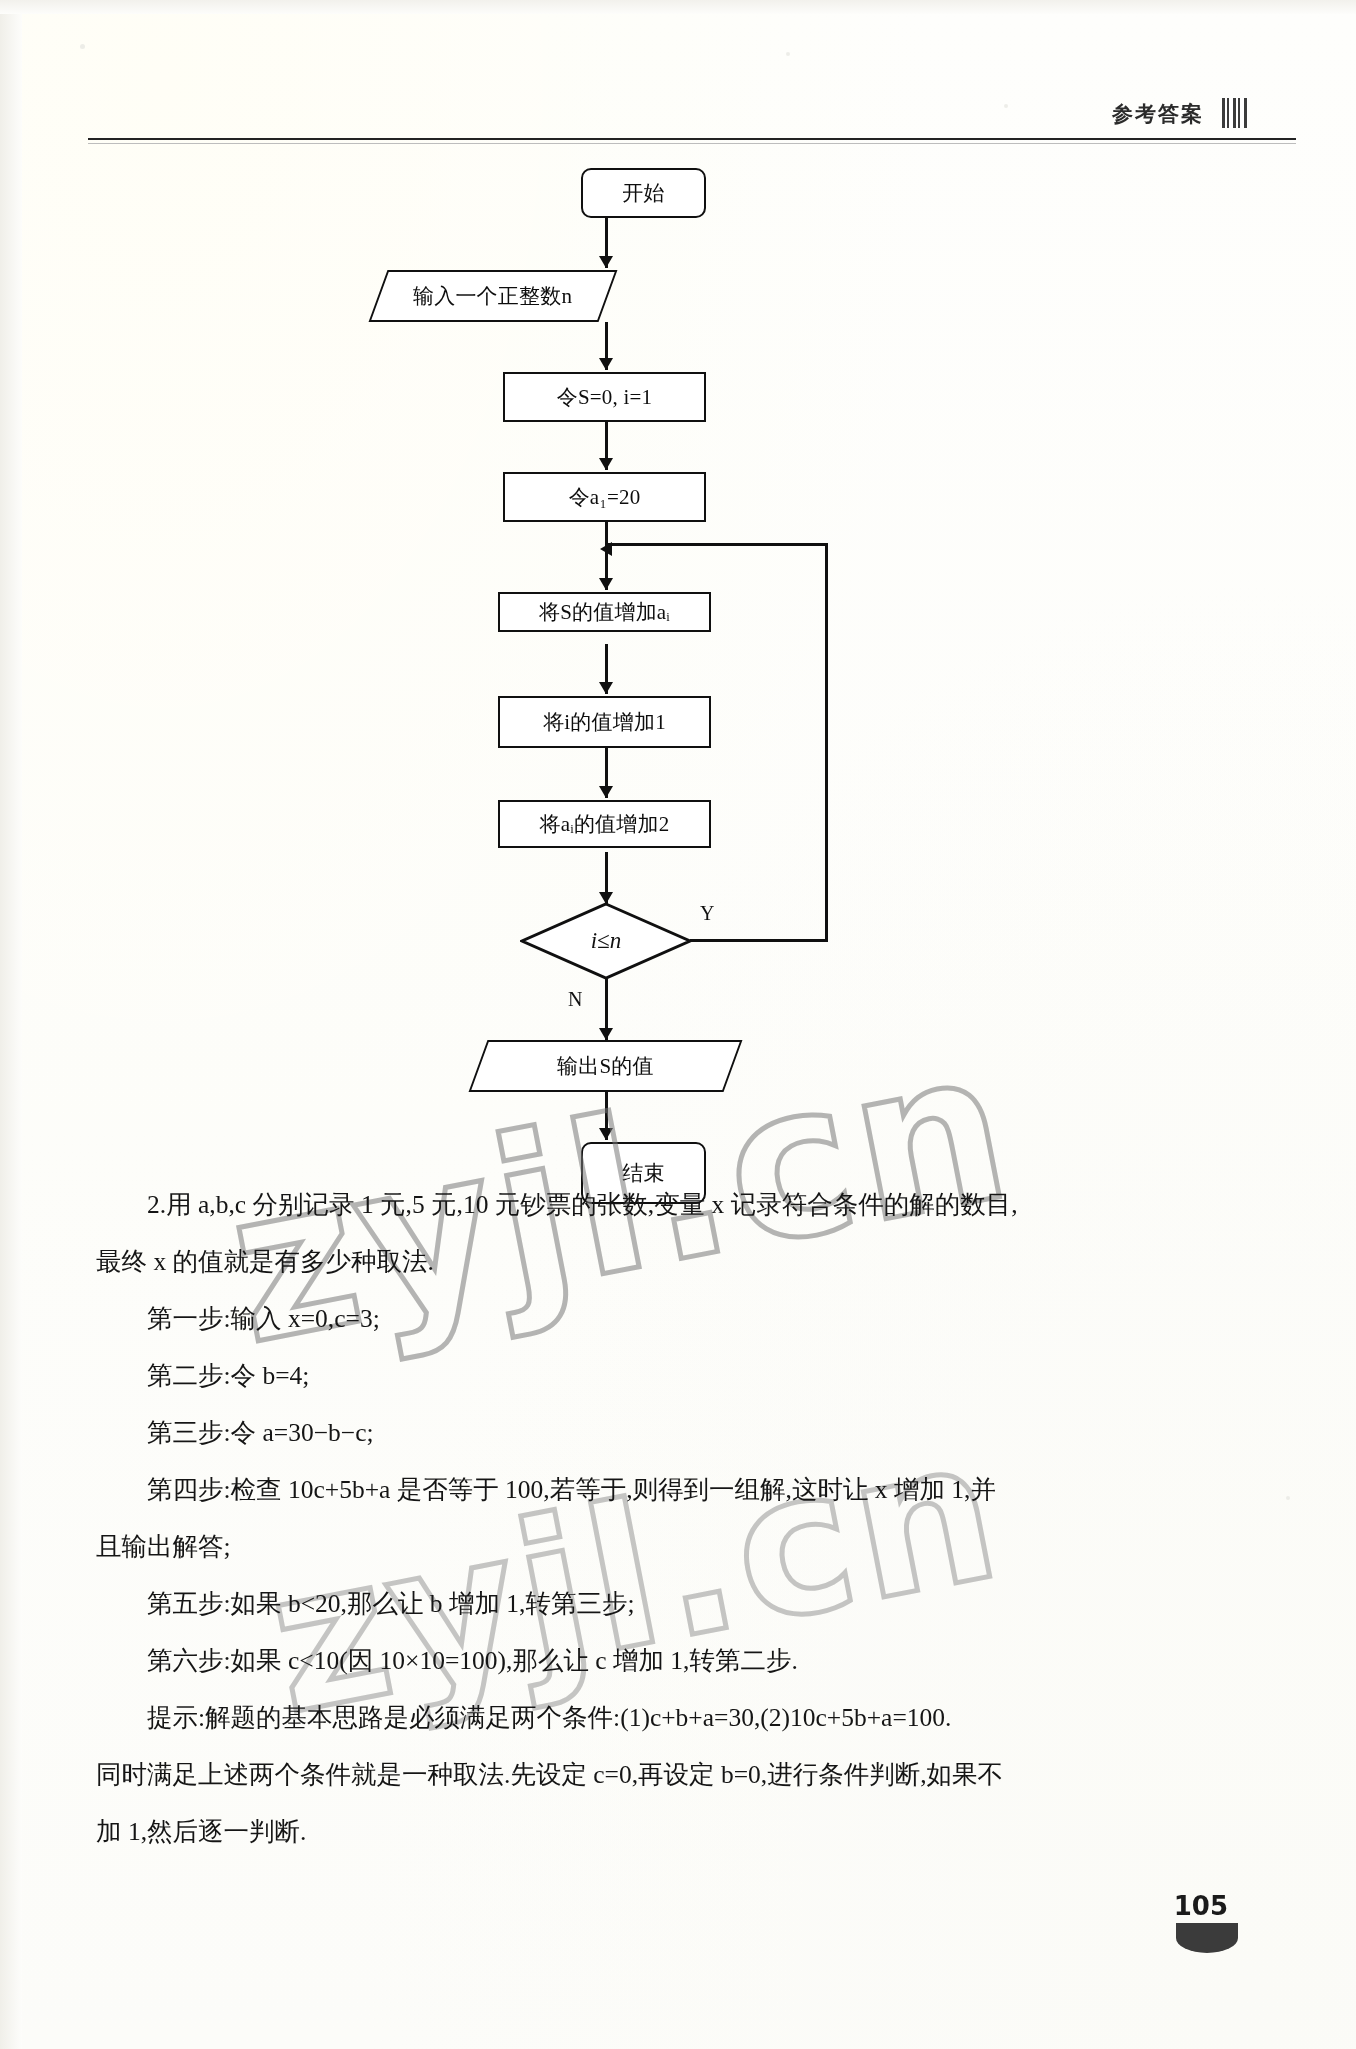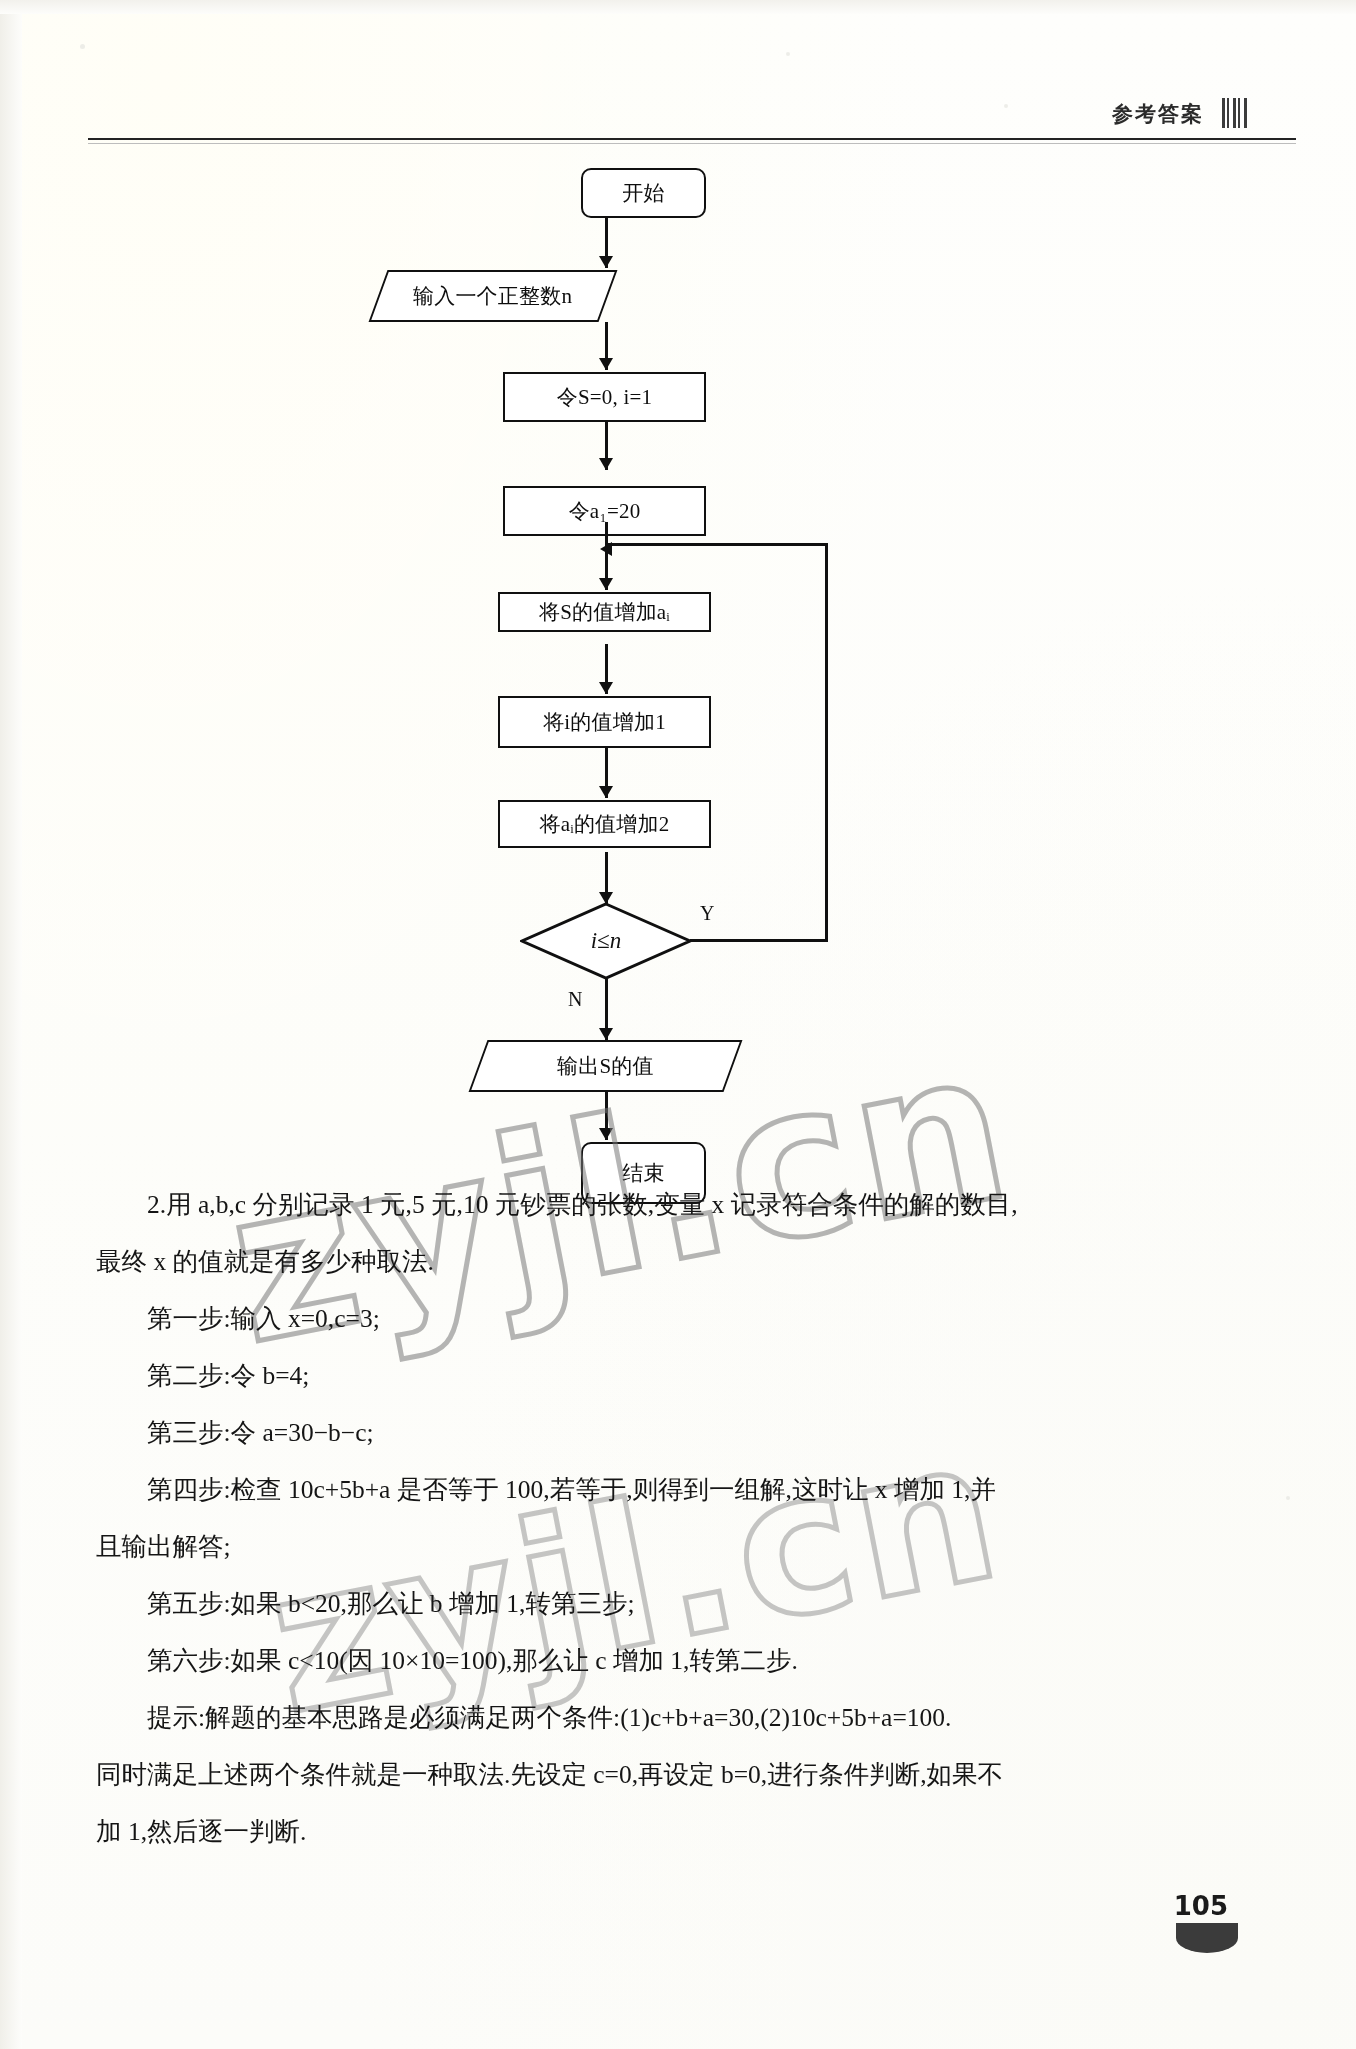--- a/index.html
+++ b/index.html
@@ -160,21 +160,21 @@
   </div>
   <div class="conn vline" style="left:605px;top:172px;height:48px;"></div>
   <div class="arrow-d" style="left:599px;top:208px;"></div>
 
   <div class="node rect" style="left:503px;top:222px;width:203px;height:50px;">
     <span>令S=0, i=1</span>
   </div>
   <div class="conn vline" style="left:605px;top:272px;height:48px;"></div>
   <div class="arrow-d" style="left:599px;top:308px;"></div>
 
-  <div class="node rect" style="left:503px;top:336px;width:203px;height:50px;">
+  <div class="node rect" style="left:503px;top:322px;width:203px;height:50px;">
     <span>令a₁=20</span>
   </div>
   <div class="conn vline" style="left:605px;top:372px;height:68px;"></div>
   <div class="arrow-d" style="left:599px;top:428px;"></div>
 
   <div class="arrow-l" style="left:600px;top:392px;"></div>
 
   <div class="node rect" style="left:498px;top:442px;width:213px;height:40px;">
     <span>将S的值增加aᵢ</span>
   </div>

